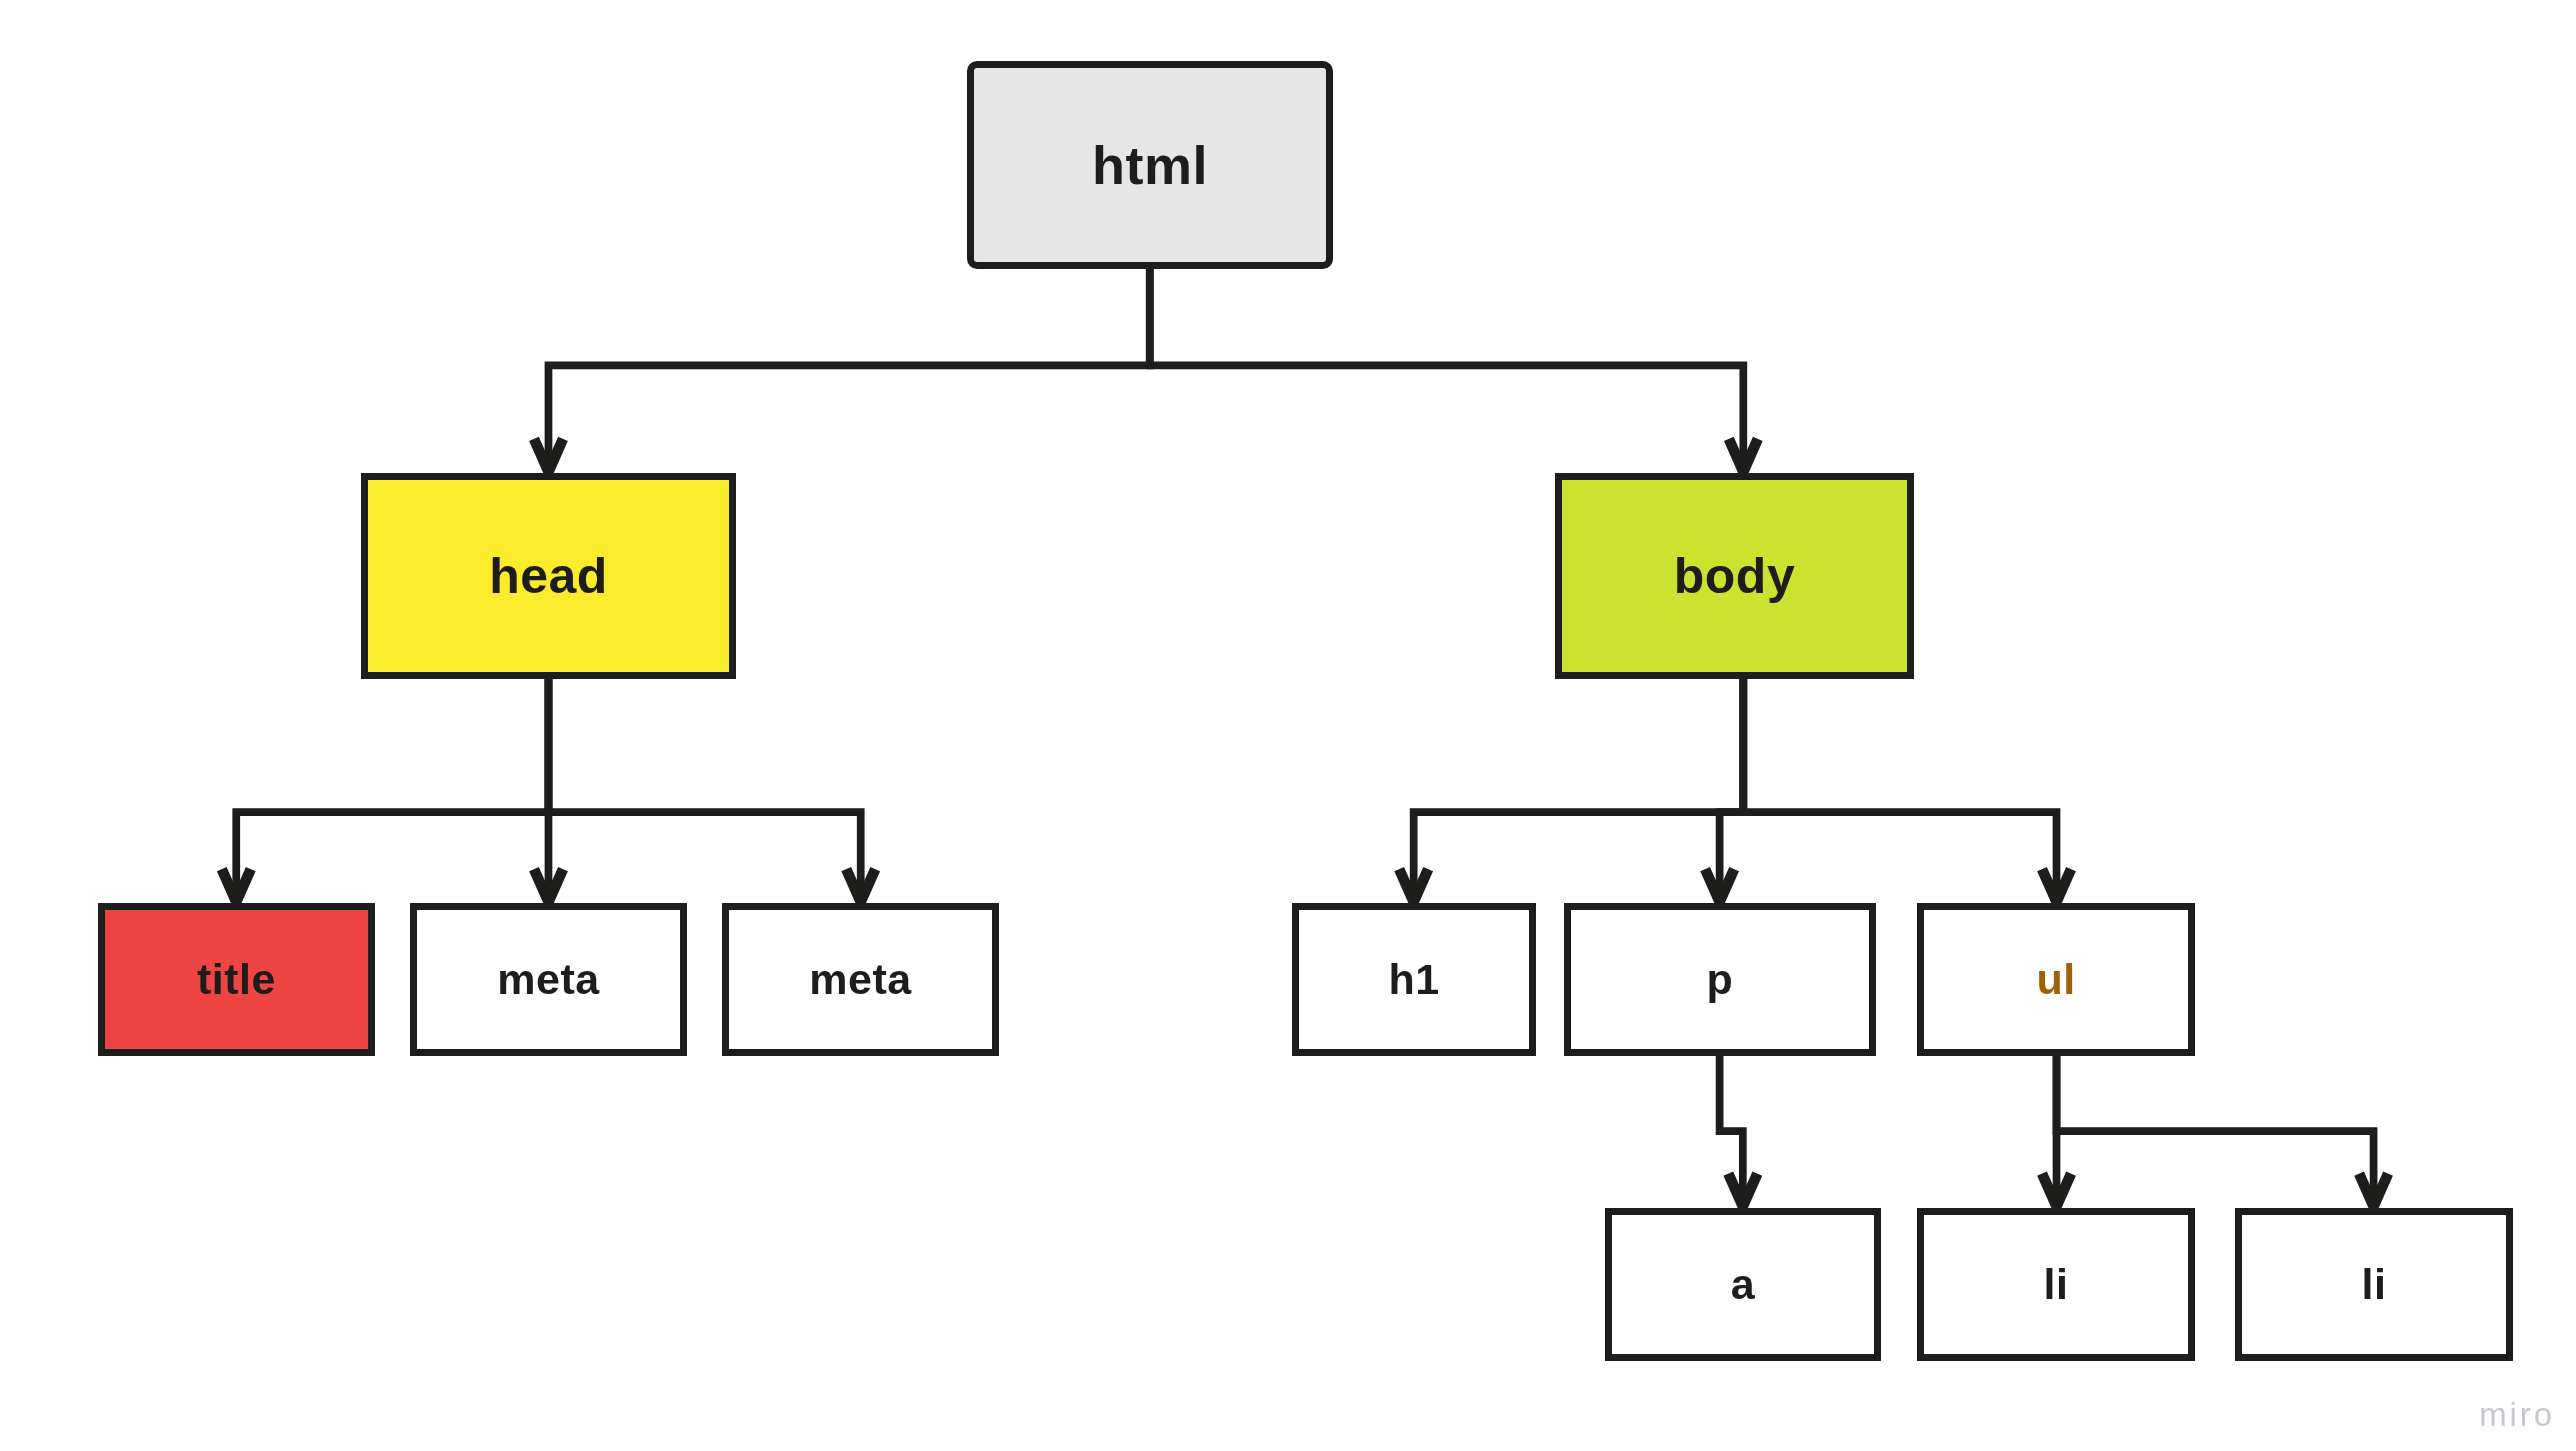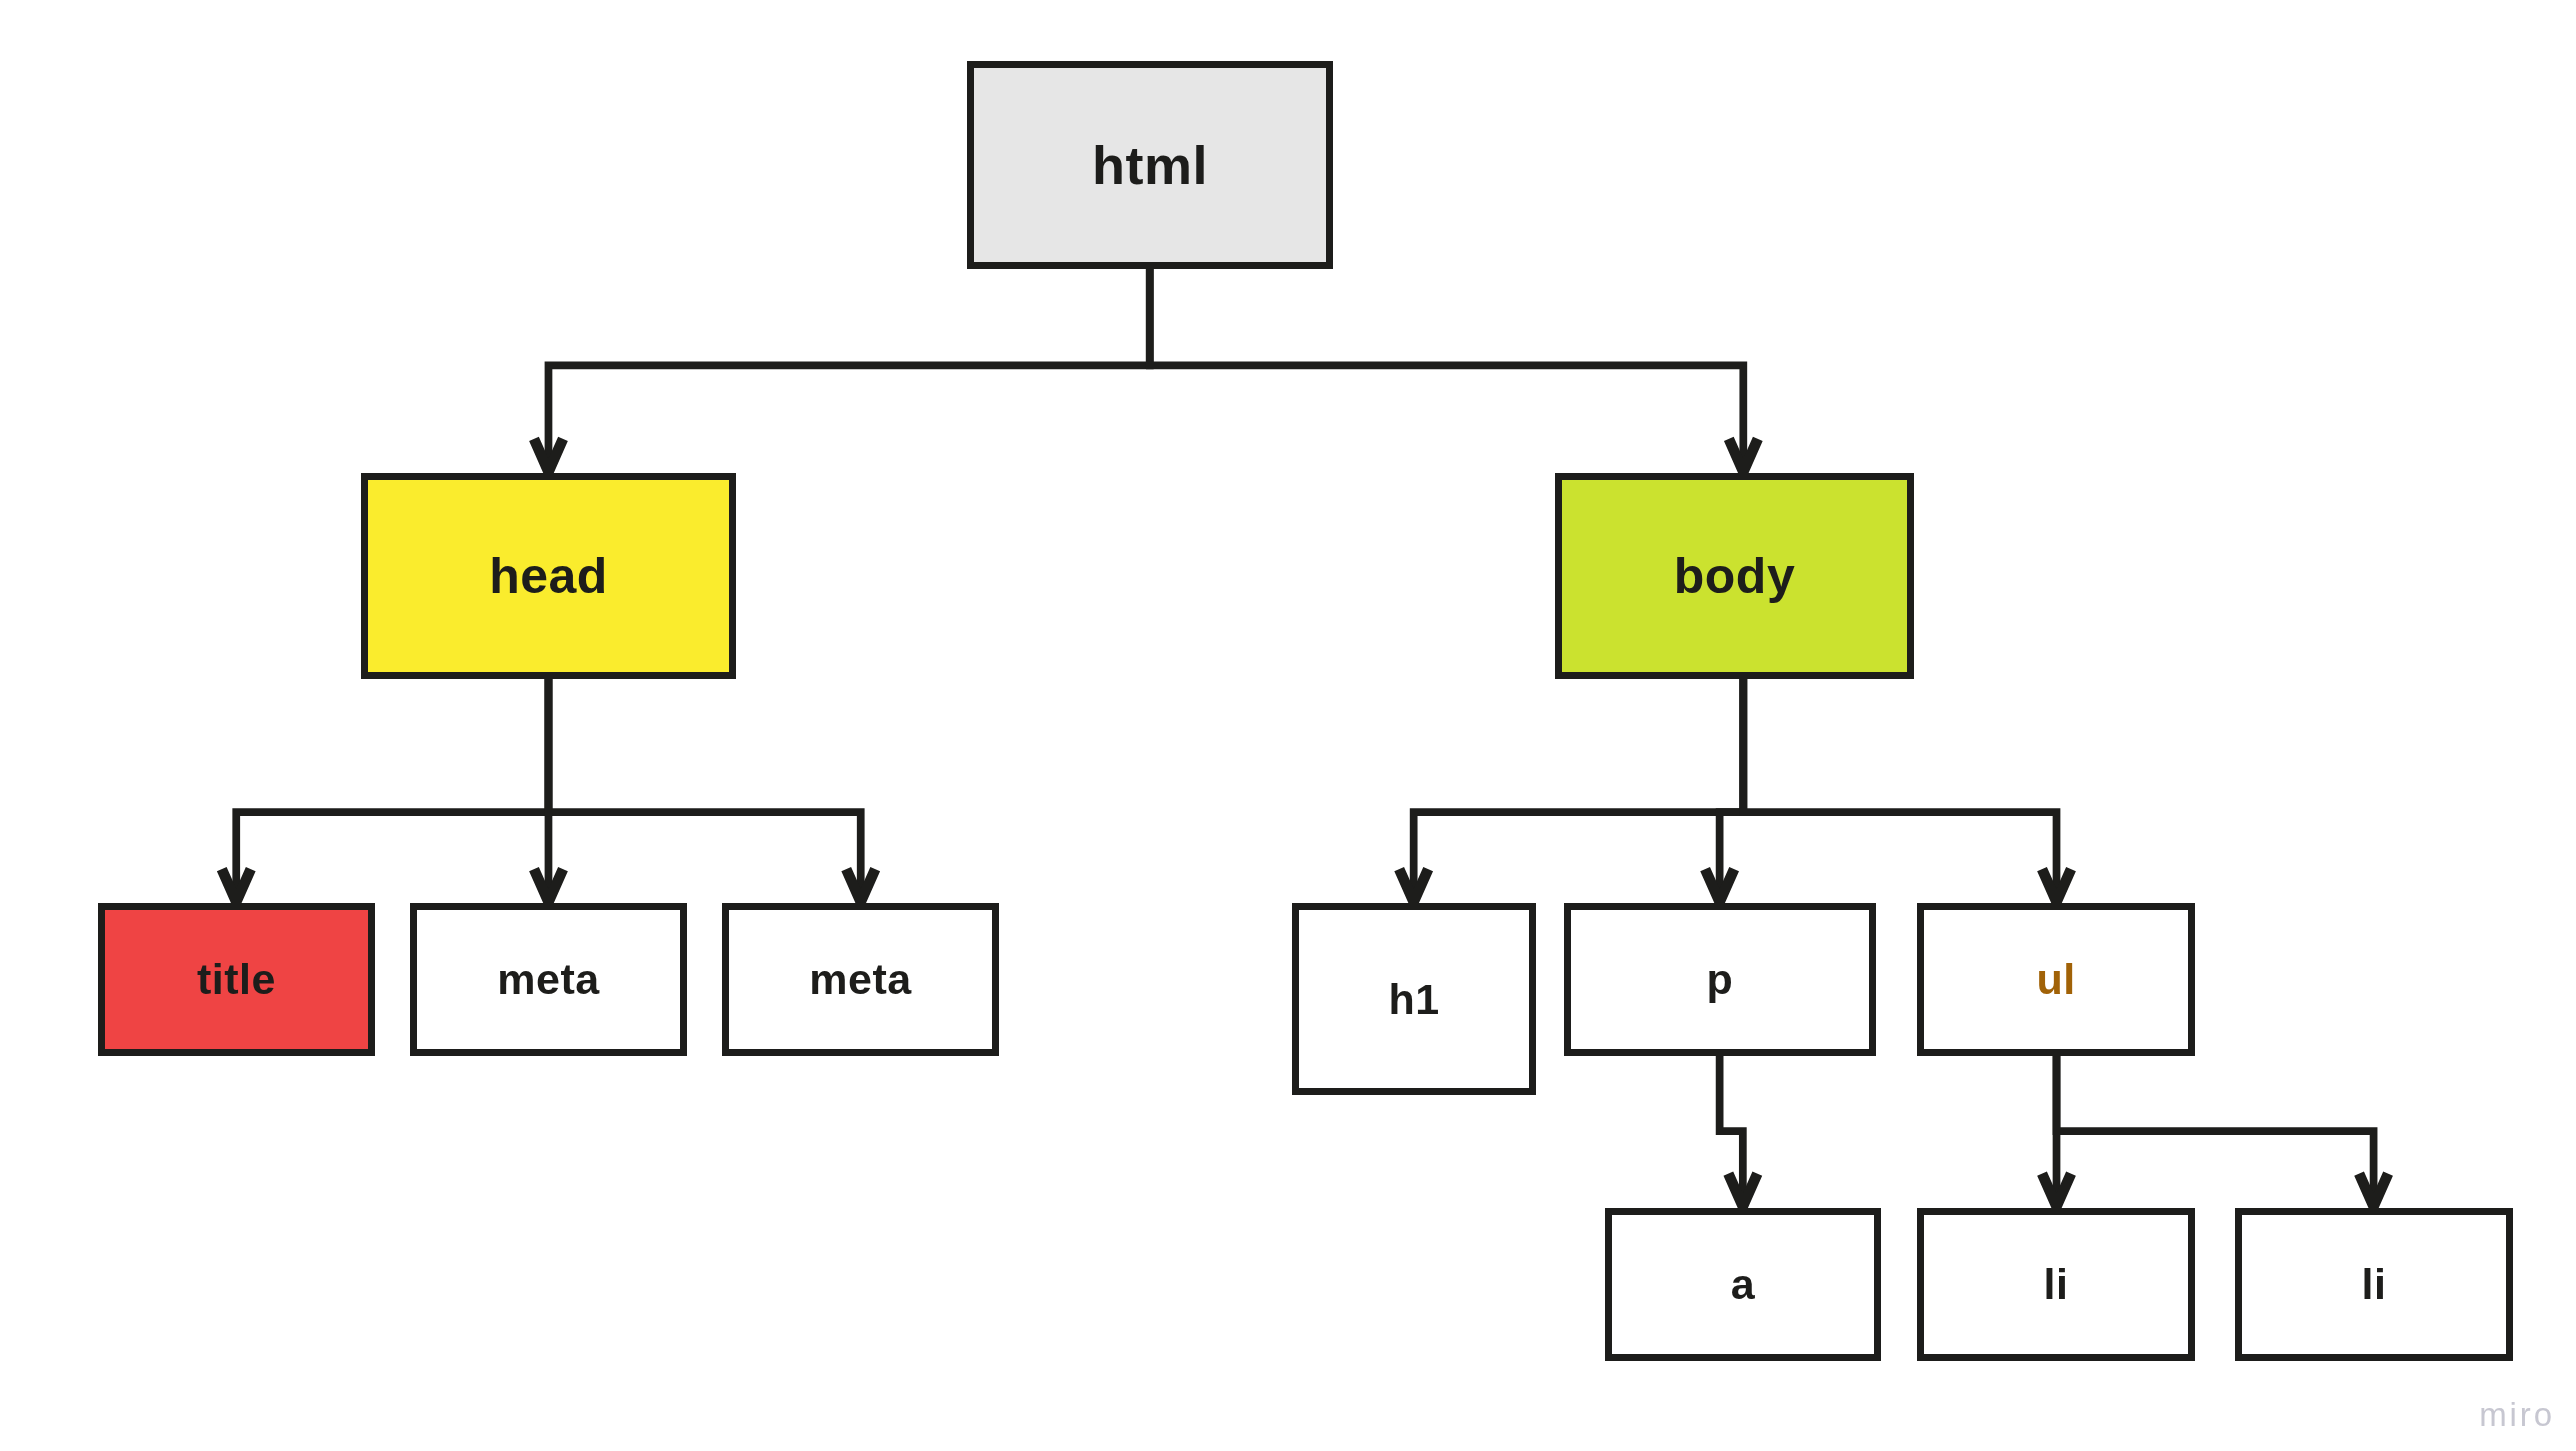--- a/index.html
+++ b/index.html
@@ -83,39 +83,39 @@
       <polyline points="2112,899 2127,933 2142,899" fill="none" stroke="#1d1d1b" stroke-width="11" stroke-linecap="butt" stroke-linejoin="miter"></polyline>
       <path d="M1778.5,1092 L1778.5,1170 L1802.5,1170 L1802.5,1245" fill="none" stroke="#1d1d1b" stroke-width="8" stroke-linecap="butt" stroke-linejoin="miter"></path>
       <polyline points="1787.5,1214 1802.5,1248 1817.5,1214" fill="none" stroke="#1d1d1b" stroke-width="11" stroke-linecap="butt" stroke-linejoin="miter"></polyline>
       <path d="M2127,1092 L2127,1245" fill="none" stroke="#1d1d1b" stroke-width="8" stroke-linecap="butt" stroke-linejoin="miter"></path>
       <polyline points="2112,1214 2127,1248 2142,1214" fill="none" stroke="#1d1d1b" stroke-width="11" stroke-linecap="butt" stroke-linejoin="miter"></polyline>
       <path d="M2127,1092 L2127,1170 L2455,1170 L2455,1245" fill="none" stroke="#1d1d1b" stroke-width="8" stroke-linecap="butt" stroke-linejoin="miter"></path>
       <polyline points="2440,1214 2455,1248 2470,1214" fill="none" stroke="#1d1d1b" stroke-width="11" stroke-linecap="butt" stroke-linejoin="miter"></polyline>
     </svg>
 
   <div id="nodes-layer">
-      <div class="node lvl-root" style="left: 967px; top: 61px; width: 366px; height: 208px; background: rgb(230, 230, 230); border-color: rgb(29, 29, 27);">
+      <div class="node lvl-root" style="left: 967px; top: 61px; width: 366px; height: 208px; background: rgb(230, 230, 230); border-color: rgb(29, 29, 27); border-radius: 10px;">
         <span class="node-label" style="color: rgb(29, 29, 27);">html</span>
       </div>
       <div class="node lvl-main" style="left: 361px; top: 473px; width: 375px; height: 206px; background: rgb(250, 236, 45); border-color: rgb(29, 29, 27);">
         <span class="node-label" style="color: rgb(29, 29, 27);">head</span>
       </div>
       <div class="node lvl-main" style="left: 1555px; top: 473px; width: 359px; height: 206px; background: rgb(203, 226, 47); border-color: rgb(29, 29, 27);">
         <span class="node-label" style="color: rgb(29, 29, 27);">body</span>
       </div>
       <div class="node lvl-leaf" style="left: 98px; top: 903px; width: 277px; height: 153px; background: #ef4444; border-color: rgb(29, 29, 27);">
         <span class="node-label" style="color: rgb(29, 29, 27);">title</span>
       </div>
       <div class="node lvl-leaf" style="left: 410px; top: 903px; width: 277px; height: 153px; background: rgb(255, 255, 255); border-color: rgb(29, 29, 27);">
         <span class="node-label" style="color: rgb(29, 29, 27);">meta</span>
       </div>
       <div class="node lvl-leaf" style="left: 722px; top: 903px; width: 277px; height: 153px; background: rgb(255, 255, 255); border-color: rgb(29, 29, 27);">
         <span class="node-label" style="color: rgb(29, 29, 27);">meta</span>
       </div>
-      <div class="node lvl-leaf" style="left: 1292px; top: 903px; width: 244px; height: 192px; background: rgb(255, 255, 255); border-color: rgb(29, 29, 27);">
+      <div class="node lvl-leaf" style="left: 1292px; top: 903px; width: 244px; height: 153px; background: rgb(255, 255, 255); border-color: rgb(29, 29, 27);">
         <span class="node-label" style="color: rgb(29, 29, 27);">h1</span>
       </div>
       <div class="node lvl-leaf" style="left: 1564px; top: 903px; width: 312px; height: 153px; background: rgb(255, 255, 255); border-color: rgb(29, 29, 27);">
         <span class="node-label" style="color: rgb(29, 29, 27);">p</span>
       </div>
       <div class="node lvl-leaf" style="left: 1917px; top: 903px; width: 278px; height: 153px; background: rgb(255, 255, 255); border-color: rgb(29, 29, 27);">
         <span class="node-label" style="color: #a16207;">ul</span>
       </div>
       <div class="node lvl-leaf" style="left: 1605px; top: 1208px; width: 276px; height: 153px; background: rgb(255, 255, 255); border-color: rgb(29, 29, 27);">
         <span class="node-label" style="color: rgb(29, 29, 27);">a</span>

